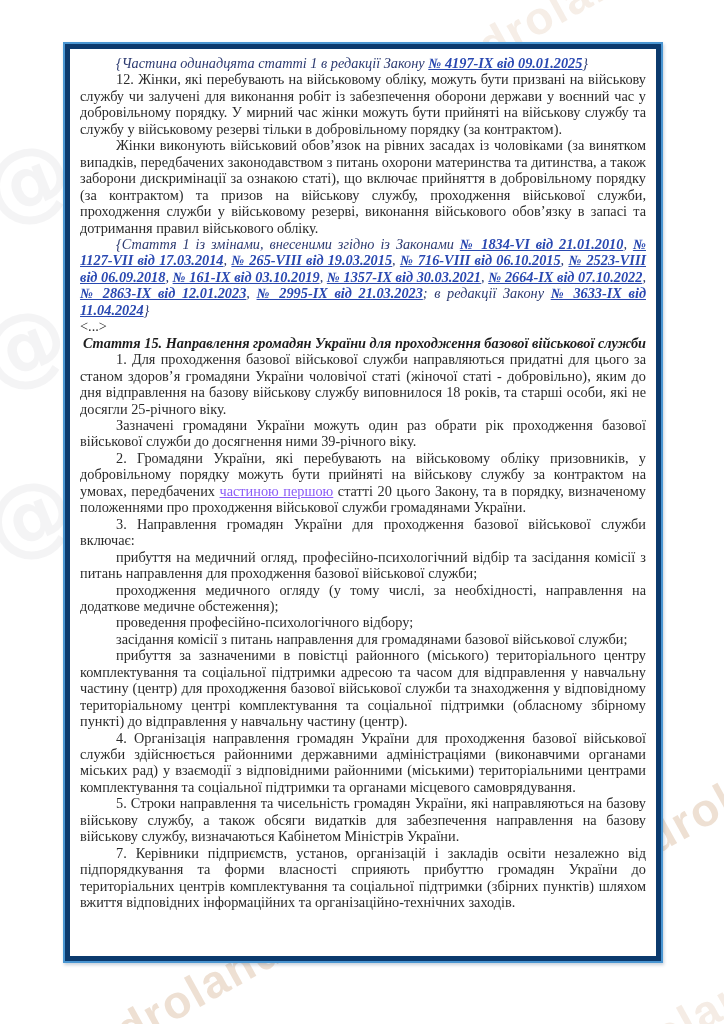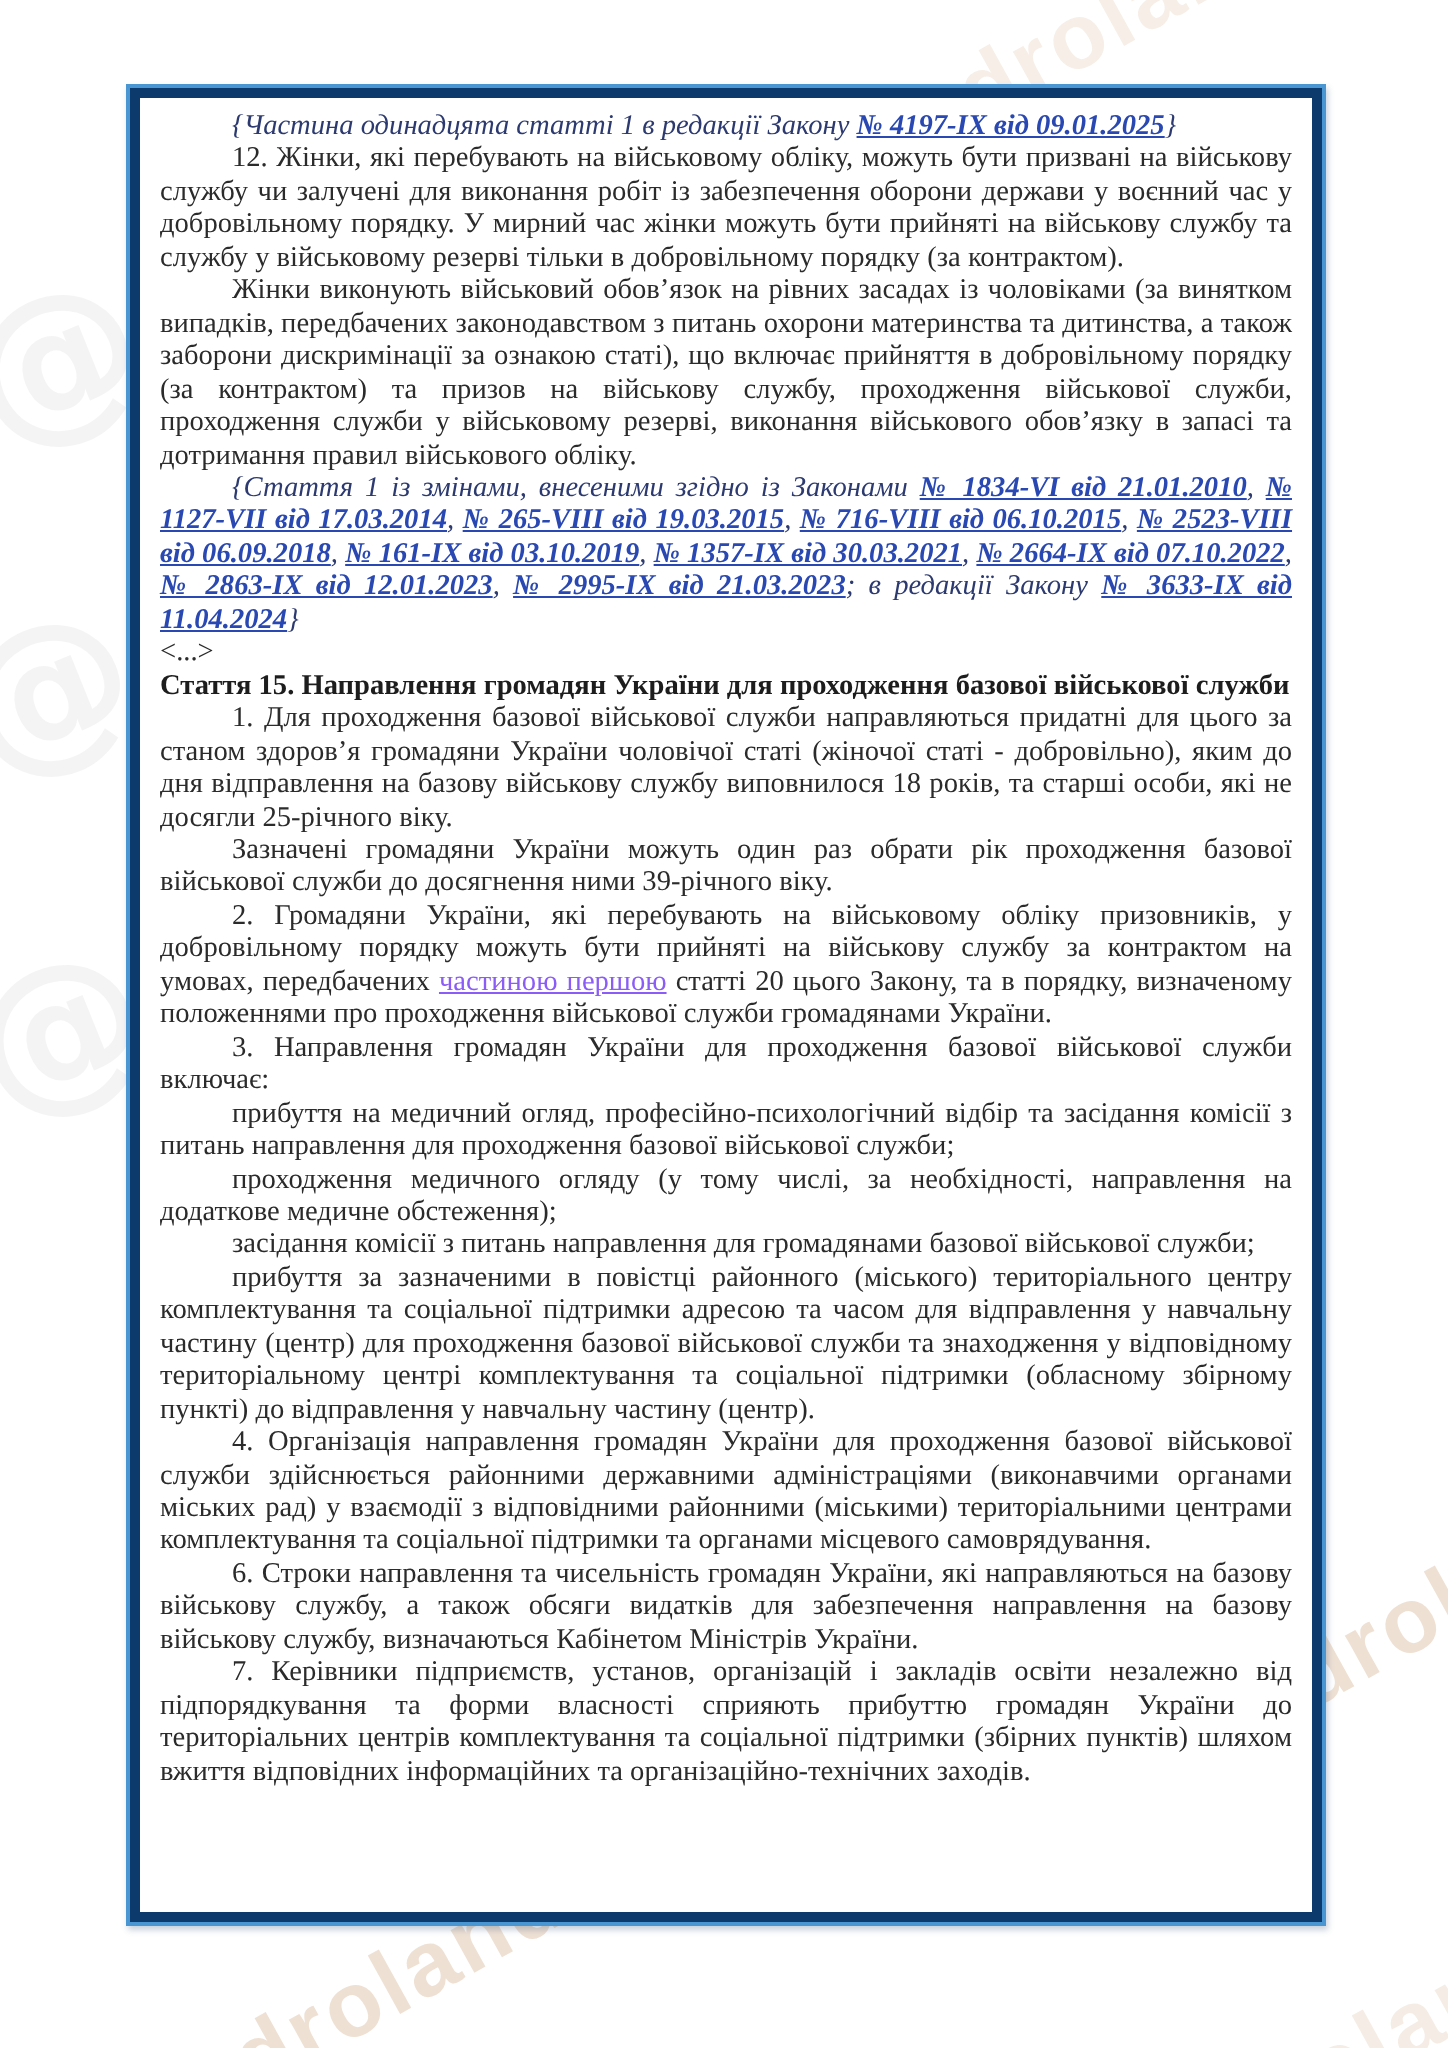--- a/index.html
+++ b/index.html
@@ -29,21 +29,21 @@
     box-sizing:border-box;width:100%;height:100%;
     border:5px solid #0c3a6d;overflow:hidden;
   }
   .doc-body{
     box-sizing:border-box;width:100%;height:100%;
     padding:6px 10px 6px 10px;overflow:hidden;
     font-size:14.3px;line-height:16.45px;color:#2b2b2b;
   }
   
   .block{text-align:justify;text-indent:36px;margin:0;}
-  .block.heading{text-align:left;text-indent:0;font-weight:bold;color:#1d1d1d;}
+  .block.heading{text-align:right;text-indent:0;font-weight:bold;color:#1d1d1d;font-style:italic;}
   .block.annotation{font-style:italic;color:#2c3a70;}
   .block.ellipsis{text-indent:0;text-align:left;color:#2b2b2b;}
   .run.link{color:#2948b1;text-decoration:underline;cursor:pointer;}
   .block.annotation .run.link{font-weight:600;}
   .run.link-green{color:#8b5cf6;text-decoration:underline;cursor:pointer;}
 </style>
 </head>
 <body>
 
 <div class="wm-layer">
@@ -64,20 +64,21 @@
         <div class="block paragraph"><span class="run plain">Жінки виконують військовий обов’язок на рівних засадах із чоловіками (за винятком випадків, передбачених законодавством з питань охорони материнства та дитинства, а також заборони дискримінації за ознакою статі), що включає прийняття в добровільному порядку (за контрактом) та призов на військову службу, проходження військової служби, проходження служби у військовому резерві, виконання військового обов’язку в запасі та дотримання правил військового обліку.</span></div>
         <div class="block annotation"><span class="run plain">{Стаття 1 із змінами, внесеними згідно із Законами </span><span class="run link">№ 1834-VI від 21.01.2010</span><span class="run plain">, </span><span class="run link">№ 1127-VII від 17.03.2014</span><span class="run plain">, </span><span class="run link">№ 265-VIII від 19.03.2015</span><span class="run plain">, </span><span class="run link">№ 716-VIII від 06.10.2015</span><span class="run plain">, </span><span class="run link">№ 2523-VIII від 06.09.2018</span><span class="run plain">, </span><span class="run link">№ 161-IX від 03.10.2019</span><span class="run plain">, </span><span class="run link">№ 1357-IX від 30.03.2021</span><span class="run plain">, </span><span class="run link">№ 2664-IX від 07.10.2022</span><span class="run plain">, </span><span class="run link">№ 2863-IX від 12.01.2023</span><span class="run plain">, </span><span class="run link">№ 2995-IX від 21.03.2023</span><span class="run plain">; в редакції Закону </span><span class="run link">№ 3633-IX від 11.04.2024</span><span class="run plain">}</span></div>
         <div class="block ellipsis"><span class="run plain">&lt;...&gt;</span></div>
         <div class="block heading"><span class="run plain">Стаття 15. Направлення громадян України для проходження базової військової служби</span></div>
         <div class="block paragraph"><span class="run plain">1. Для проходження базової військової служби направляються придатні для цього за станом здоров’я громадяни України чоловічої статі (жіночої статі - добровільно), яким до дня відправлення на базову військову службу виповнилося 18 років, та старші особи, які не досягли 25-річного віку.</span></div>
         <div class="block paragraph"><span class="run plain">Зазначені громадяни України можуть один раз обрати рік проходження базової військової служби до досягнення ними 39-річного віку.</span></div>
         <div class="block paragraph"><span class="run plain">2. Громадяни України, які перебувають на військовому обліку призовників, у добровільному порядку можуть бути прийняті на військову службу за контрактом на умовах, передбачених </span><span class="run link-green">частиною першою</span><span class="run plain"> статті 20 цього Закону, та в порядку, визначеному положеннями про проходження військової служби громадянами України.</span></div>
         <div class="block paragraph"><span class="run plain">3. Направлення громадян України для проходження базової військової служби включає:</span></div>
         <div class="block paragraph"><span class="run plain">прибуття на медичний огляд, професійно-психологічний відбір та засідання комісії з питань направлення для проходження базової військової служби;</span></div>
         <div class="block paragraph"><span class="run plain">проходження медичного огляду (у тому числі, за необхідності, направлення на додаткове медичне обстеження);</span></div>
+        <div class="block paragraph"><span class="run plain">проведення професійно-психологічного відбору;</span></div>
         <div class="block paragraph"><span class="run plain">засідання комісії з питань направлення для громадянами базової військової служби;</span></div>
         <div class="block paragraph"><span class="run plain">прибуття за зазначеними в повістці районного (міського) територіального центру комплектування та соціальної підтримки адресою та часом для відправлення у навчальну частину (центр) для проходження базової військової служби та знаходження у відповідному територіальному центрі комплектування та соціальної підтримки (обласному збірному пункті) до відправлення у навчальну частину (центр).</span></div>
         <div class="block paragraph"><span class="run plain">4. Організація направлення громадян України для проходження базової військової служби здійснюється районними державними адміністраціями (виконавчими органами міських рад) у взаємодії з відповідними районними (міськими) територіальними центрами комплектування та соціальної підтримки та органами місцевого самоврядування.</span></div>
-        <div class="block paragraph"><span class="run plain">6. Строки направлення та чисельність громадян України, які направляються на базову військову службу, а також обсяги видатків для забезпечення направлення на базову військову службу, визначаються Кабінетом Міністрів України.</span></div>
+        <div class="block paragraph"><span class="run plain">5. Строки направлення та чисельність громадян України, які направляються на базову військову службу, а також обсяги видатків для забезпечення направлення на базову військову службу, визначаються Кабінетом Міністрів України.</span></div>
         <div class="block paragraph"><span class="run plain">7. Керівники підприємств, установ, організацій і закладів освіти незалежно від підпорядкування та форми власності сприяють прибуттю громадян України до територіальних центрів комплектування та соціальної підтримки (збірних пунктів) шляхом вжиття відповідних інформаційних та організаційно-технічних заходів.</span></div>
       </div>
   </div>
 </div>
 
 </body></html>

